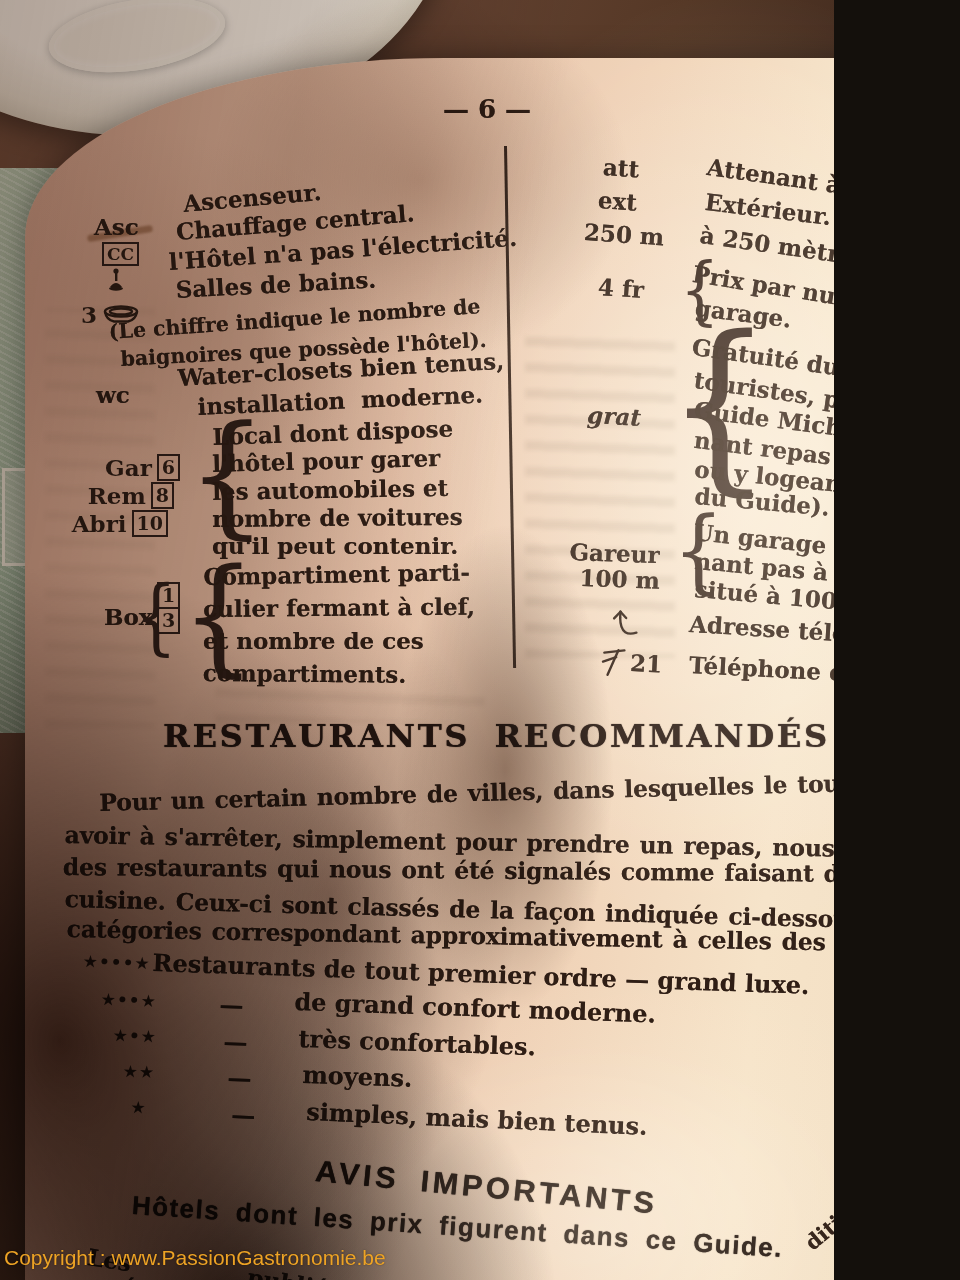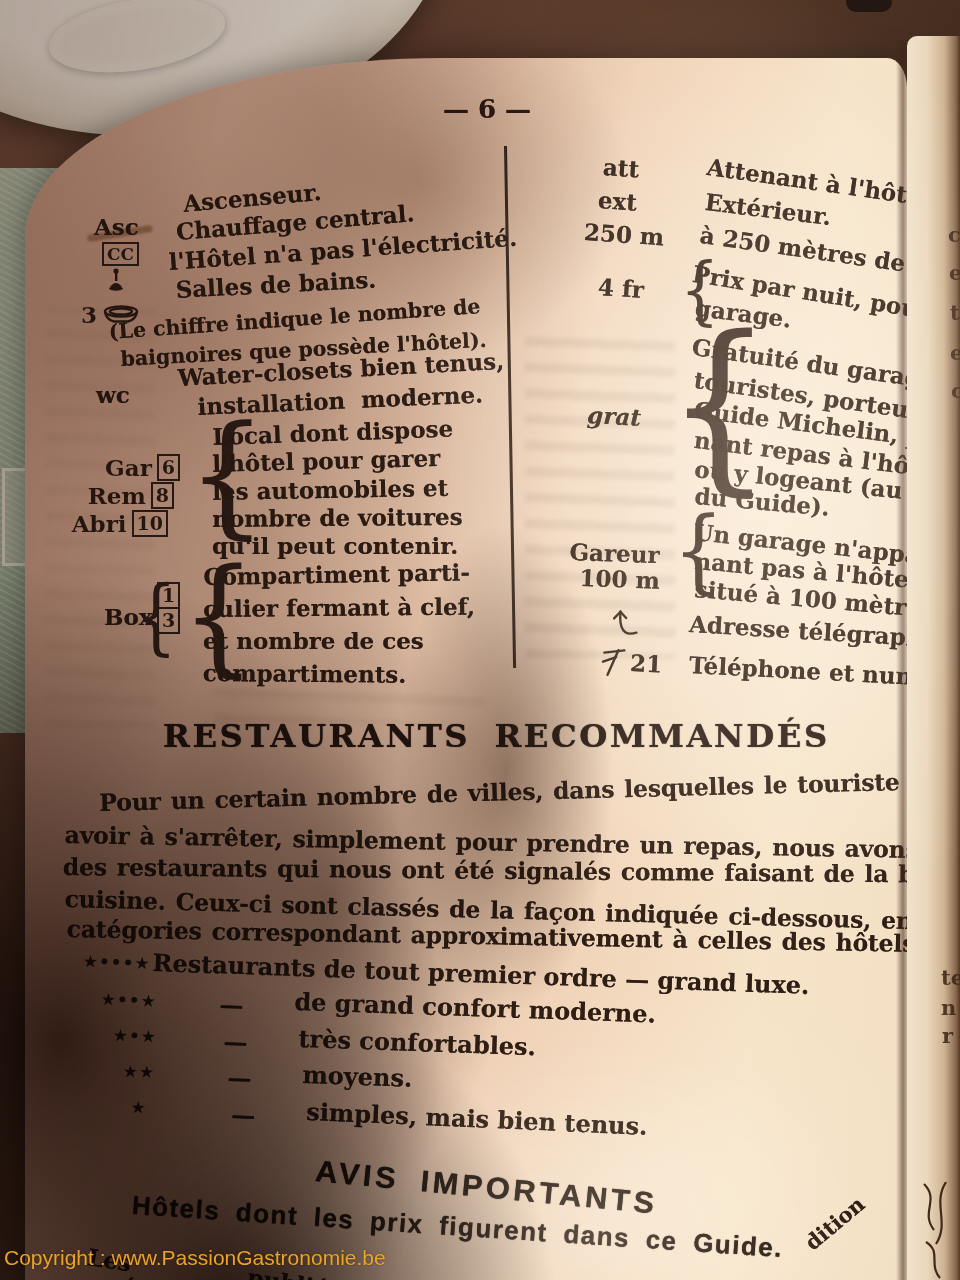--- a/index.html
+++ b/index.html
@@ -1,16 +1,16 @@
 <!DOCTYPE html>
 <html><head>
 <meta charset="utf-8">
 <style>
   html,body{margin:0;padding:0;background:#14100c;}
-  #stage{position:relative;width:960px;height:1280px;overflow:hidden;
+  #stage{position:relative;width:834px;height:1280px;overflow:hidden;
     background:linear-gradient(115deg,#7a533e 0%,#6b4736 22%,#553826 48%,#35221a 75%,#1d120c 100%);
     font-family:"DejaVu Serif",serif;}
   .abs{position:absolute;}
   
   .plate{position:absolute;left:-150px;top:-295px;width:600px;height:430px;border-radius:50%;
     background:radial-gradient(closest-side,#faf7ef 70%,#e9e3d5 92%,#d9d2c2 100%);
     box-shadow:0 10px 24px rgba(0,0,0,.35);transform:rotate(-4deg);}
   .glass{position:absolute;left:48px;top:0px;width:168px;height:60px;border-radius:50%;
     border:5px solid #f4f1e7;background:rgba(226,216,196,.3);transform:rotate(-9deg);
     box-shadow:0 2px 8px rgba(0,0,0,.25), inset 0 0 10px rgba(255,255,255,.65);}

